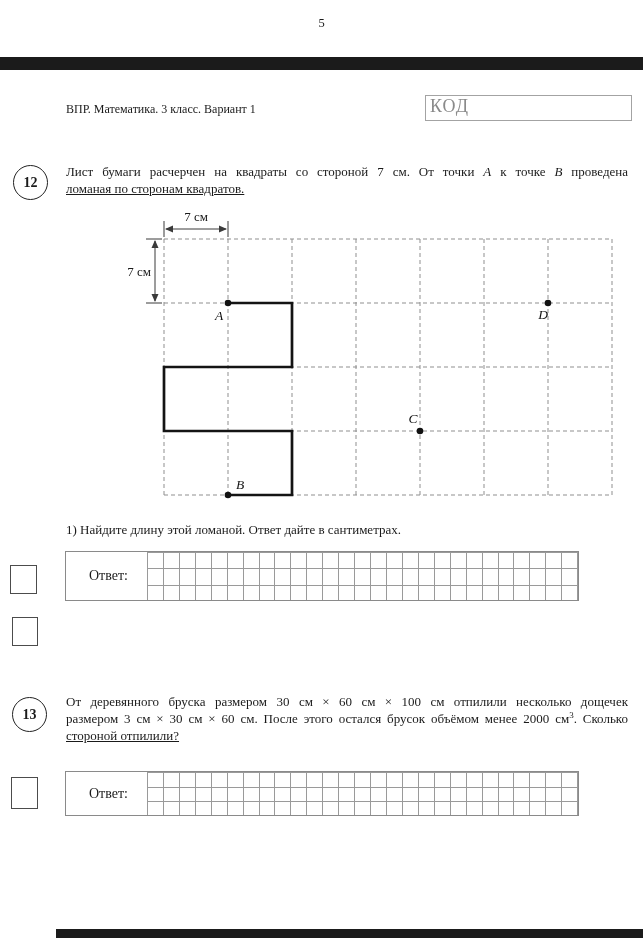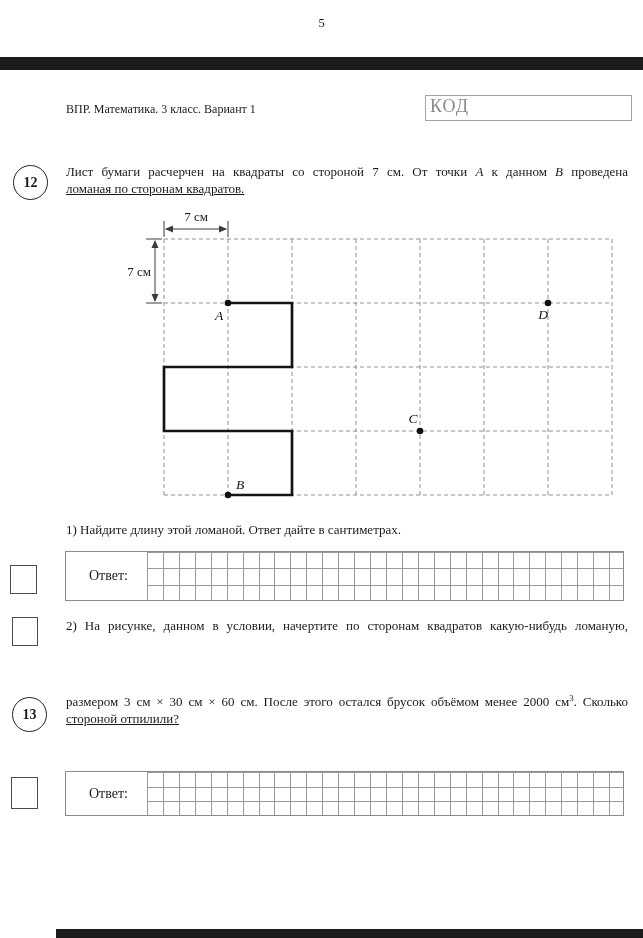--- a/index.html
+++ b/index.html
@@ -30,21 +30,21 @@
   .p12{top:163px;}
   .part1{top:521px;}
   .part2{top:617px;}
   .p13{top:693px;}
   sup{font-size:9px;vertical-align:super;line-height:0;}
 
   
   .figure{top:200px;left:100px;}
 
   
-  .ansbox{left:65px;width:559px;border:1px solid #8a8a8a;box-sizing:border-box;}
+  .ansbox{left:65px;width:514px;border:1px solid #8a8a8a;box-sizing:border-box;}
   .ans1{top:551px;height:50px;}
   .ans2{top:771px;height:45px;}
   .ans-label{position:absolute;left:23px;top:0;bottom:0;display:flex;align-items:center;
              font-size:14px;}
   .cells{position:absolute;left:81px;top:0;right:0;bottom:0;}
   .ans1 .cells{background-image:
       repeating-linear-gradient(to right,#9a9a9a 0 1px,transparent 1px 15.933px),
       repeating-linear-gradient(to bottom,#9a9a9a 0 1px,transparent 1px 16.333px);}
   .ans2 .cells{background-image:
       repeating-linear-gradient(to right,#9a9a9a 0 1px,transparent 1px 15.933px),
@@ -72,21 +72,21 @@
 
 <div class="abs top-bar"></div>
 
 <div class="abs hdr-title">ВПР. Математика. 3 класс. Вариант 1</div>
 <div class="abs code-box">
   <span>КОД</span>
 </div>
 
 <div class="abs badge badge12">12</div>
 <div class="abs tblock p12">
-  <div class="jline"><span>Лист бумаги расчерчен на квадраты со стороной 7 см. От точки </span><i>A</i><span> к данном </span><i>B</i><span> проведена</span></div>
+  <div class="jline"><span>Лист бумаги расчерчен на квадраты со стороной 7 см. От точки </span><i>A</i><span> к точке </span><i>B</i><span> проведена</span></div>
   <div class="lline">ломаная по сторонам квадратов.</div>
 </div>
 
 <svg class="abs figure" width="535" height="312" viewBox="100 200 535 312">
     <line x1="164" y1="239" x2="164" y2="495" class="dash"></line>
     <line x1="228" y1="239" x2="228" y2="495" class="dash"></line>
     <line x1="292" y1="239" x2="292" y2="495" class="dash"></line>
     <line x1="356" y1="239" x2="356" y2="495" class="dash"></line>
     <line x1="420" y1="239" x2="420" y2="495" class="dash"></line>
     <line x1="484" y1="239" x2="484" y2="495" class="dash"></line>
@@ -123,25 +123,25 @@
 <div class="abs tblock part1">1) Найдите длину этой ломаной. Ответ дайте в сантиметрах.</div>
 
 <div class="abs chk chk1"></div>
 <div class="abs ansbox ans1">
   <div class="ans-label">Ответ:</div>
   <div class="cells"></div>
 </div>
 
 <div class="abs chk chk2"></div>
 <div class="abs tblock part2">
-  <div class="jline">2) На рисунке, данном в условии, начертите по сторонам квадратов какую-нибудь ломаную,</div>
 </div>
 
 <div class="abs badge badge13">13</div>
 <div class="abs tblock p13">
+  <div class="jline">От деревянного бруска размером  30 см × 60 см × 100 см  отпилили несколько дощечек</div>
   <div class="jline"><span>размером  3 см × 30 см × 60 см.  После этого остался брусок объёмом менее 2000 см</span><sup>3</sup><span>. Сколько</span></div>
   <div class="lline">стороной отпилили?</div>
 </div>
 
 <div class="abs chk chk3"></div>
 <div class="abs ansbox ans2">
   <div class="ans-label">Ответ:</div>
   <div class="cells"></div>
 </div>
 

